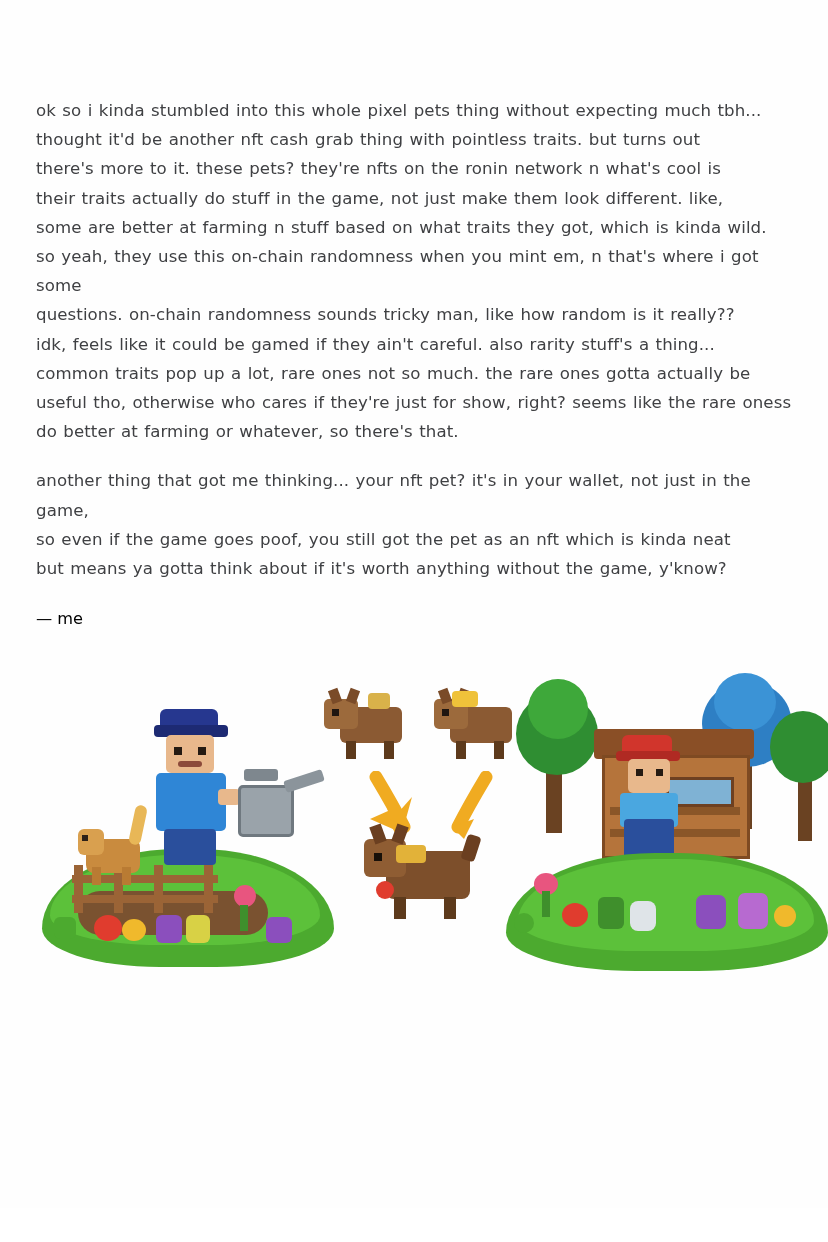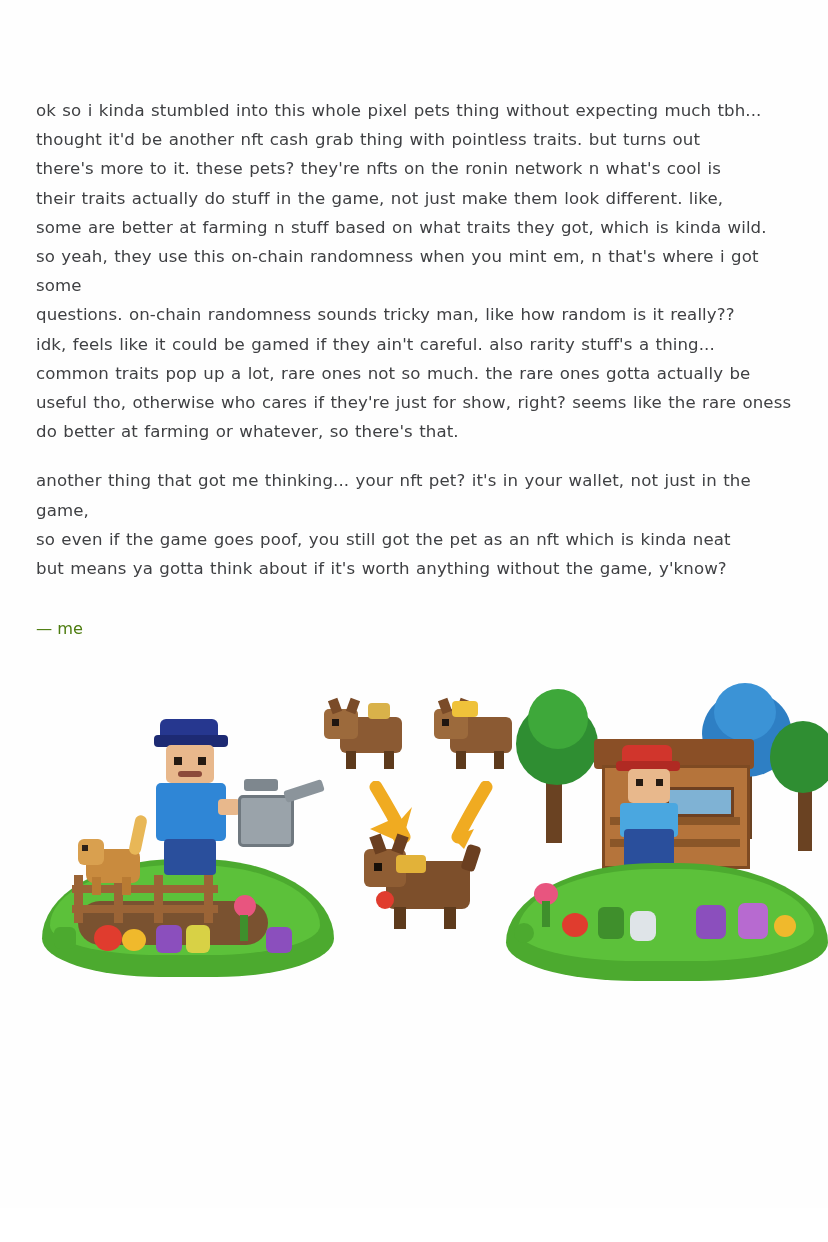--- a/index.html
+++ b/index.html
@@ -32,22 +32,22 @@
     letter-spacing: 0.1px;
     color: #3f4043;
     margin: 0 0 20px 0;
     white-space: pre-wrap;
     word-spacing: 1px;
   }
   .para.tight { margin-bottom: 19px; }
   .signature {
     font-size: 16.2px;
     line-height: 28px;
-    color: #4d7c0f;
-    margin: 32px 0 0 0;
+    color: #000000;
+    margin: 22px 0 0 0;
   }
 
   
   .illus-wrap {
     position: relative;
     width: 790px;
     height: 320px;
     margin: 34px auto 0 auto;
   }
   .scene {

